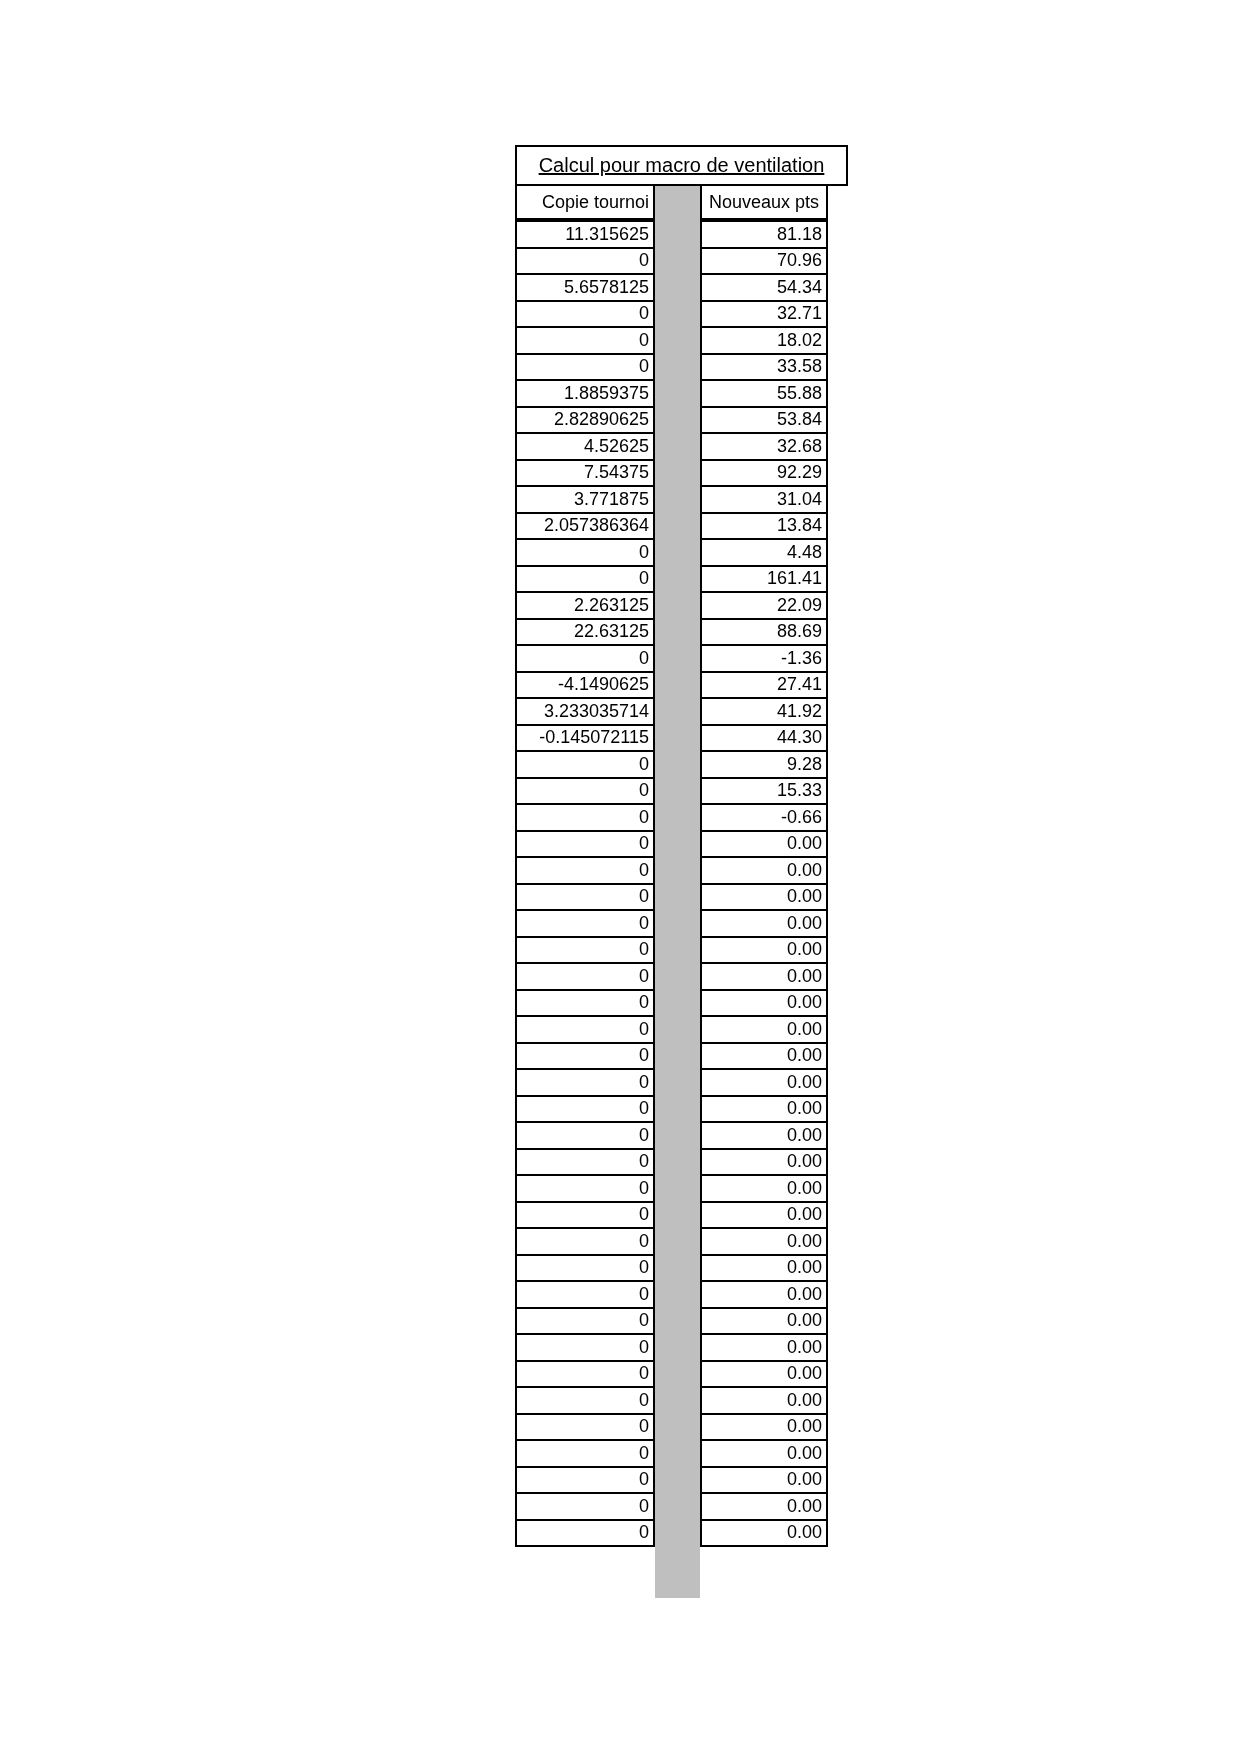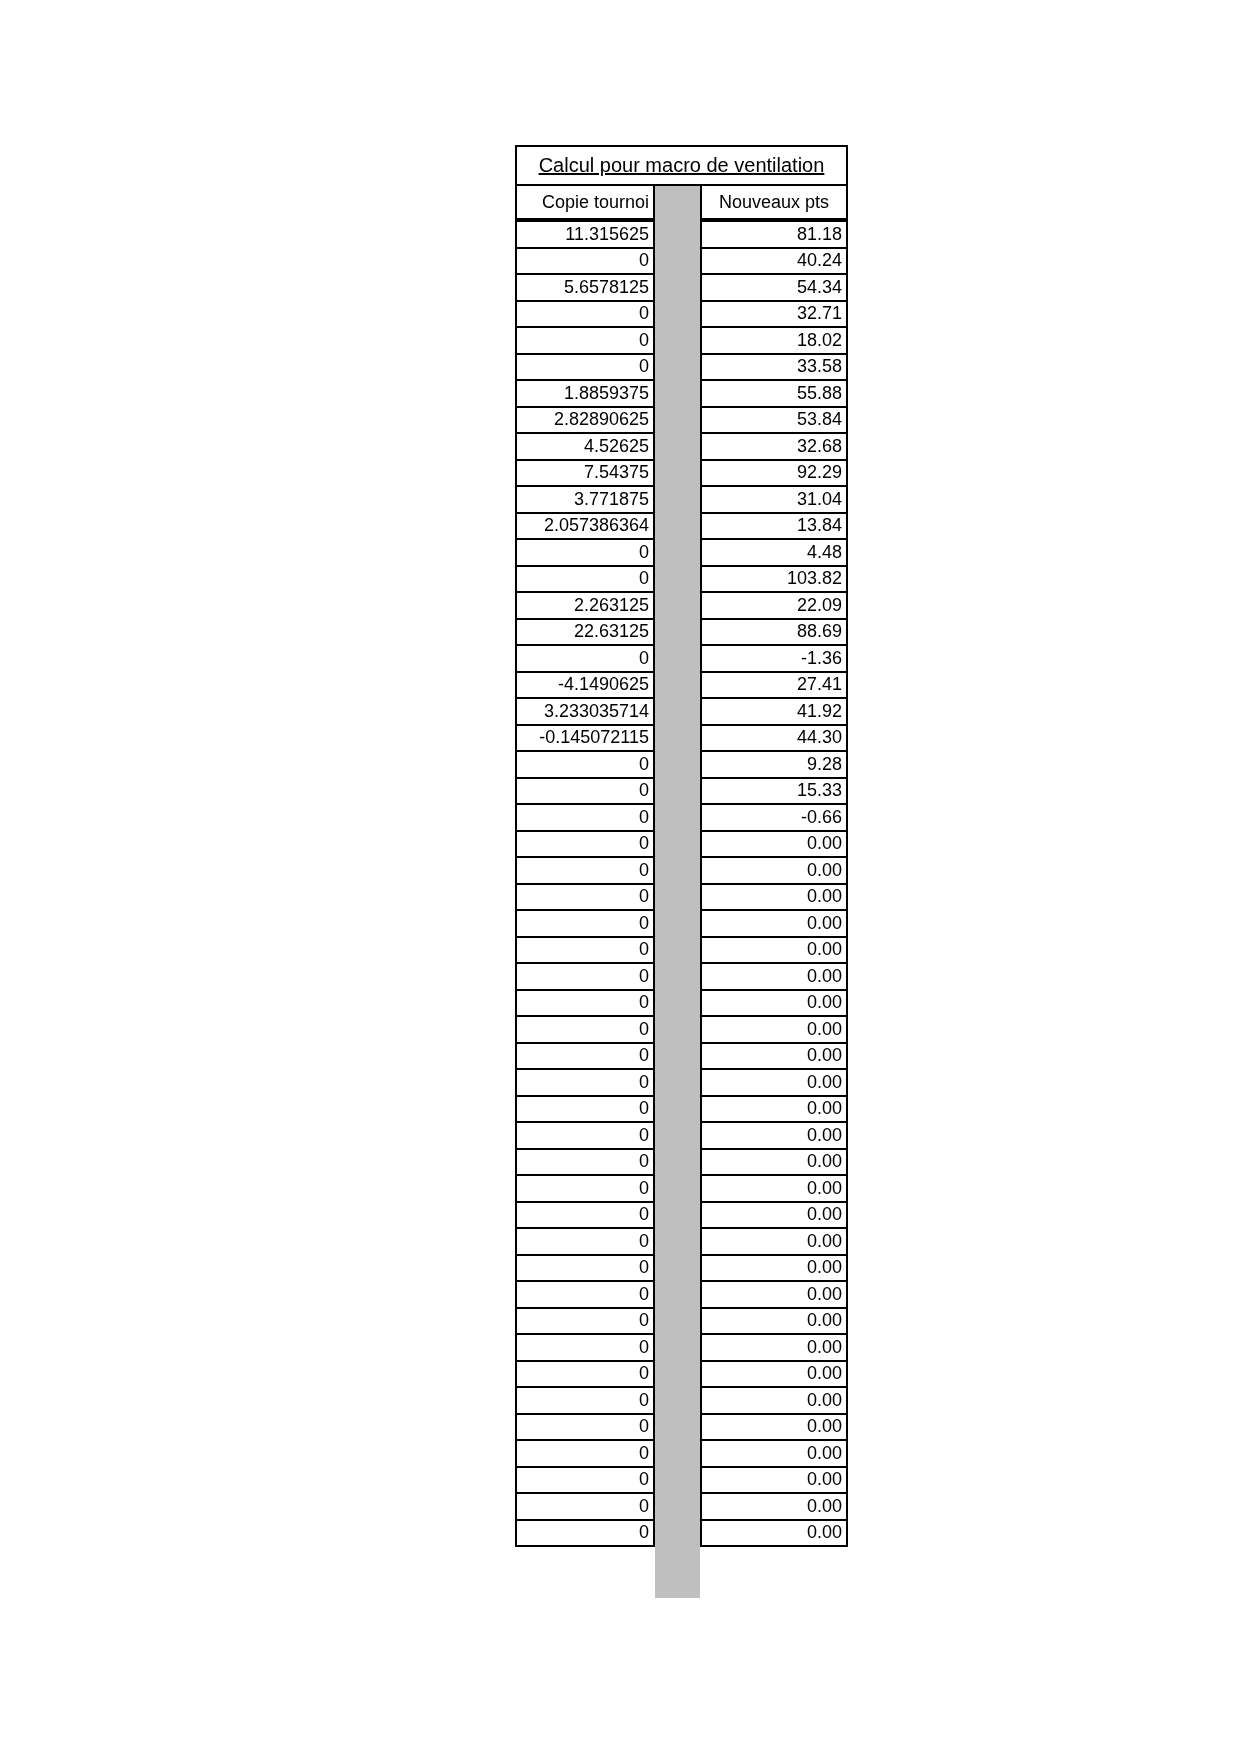--- a/index.html
+++ b/index.html
@@ -54,21 +54,21 @@
     justify-content: center;
     font-size: 20px;
     text-decoration: underline;
   }
   .col-left  { width: 140px; padding-left: 21px; }
   .col-sep   {
     width: 45px;
     border: none;
     background: transparent;
   }
-  .col-right { width: 148px; }
+  .col-right { width: 128px; }
   .header-row .cell {
     height: 36px;
     justify-content: center;
     font-size: 18px;
   }
   .data-row .cell {
     height: 28.5px;
     justify-content: flex-end;
     padding-right: 4px;
     font-size: 18px;
@@ -93,21 +93,21 @@
 
     <div id="table-body">
         <div class="row data-row">
           <div class="cell col-left">11.315625</div>
           <div class="cell col-sep"></div>
           <div class="cell col-right">81.18</div>
         </div>
         <div class="row data-row">
           <div class="cell col-left">0</div>
           <div class="cell col-sep"></div>
-          <div class="cell col-right">40.24</div>
+          <div class="cell col-right">70.96</div>
         </div>
         <div class="row data-row">
           <div class="cell col-left">5.6578125</div>
           <div class="cell col-sep"></div>
           <div class="cell col-right">54.34</div>
         </div>
         <div class="row data-row">
           <div class="cell col-left">0</div>
           <div class="cell col-sep"></div>
           <div class="cell col-right">32.71</div>
@@ -153,21 +153,21 @@
           <div class="cell col-right">13.84</div>
         </div>
         <div class="row data-row">
           <div class="cell col-left">0</div>
           <div class="cell col-sep"></div>
           <div class="cell col-right">4.48</div>
         </div>
         <div class="row data-row">
           <div class="cell col-left">0</div>
           <div class="cell col-sep"></div>
-          <div class="cell col-right">103.82</div>
+          <div class="cell col-right">161.41</div>
         </div>
         <div class="row data-row">
           <div class="cell col-left">2.263125</div>
           <div class="cell col-sep"></div>
           <div class="cell col-right">22.09</div>
         </div>
         <div class="row data-row">
           <div class="cell col-left">22.63125</div>
           <div class="cell col-sep"></div>
           <div class="cell col-right">88.69</div>

